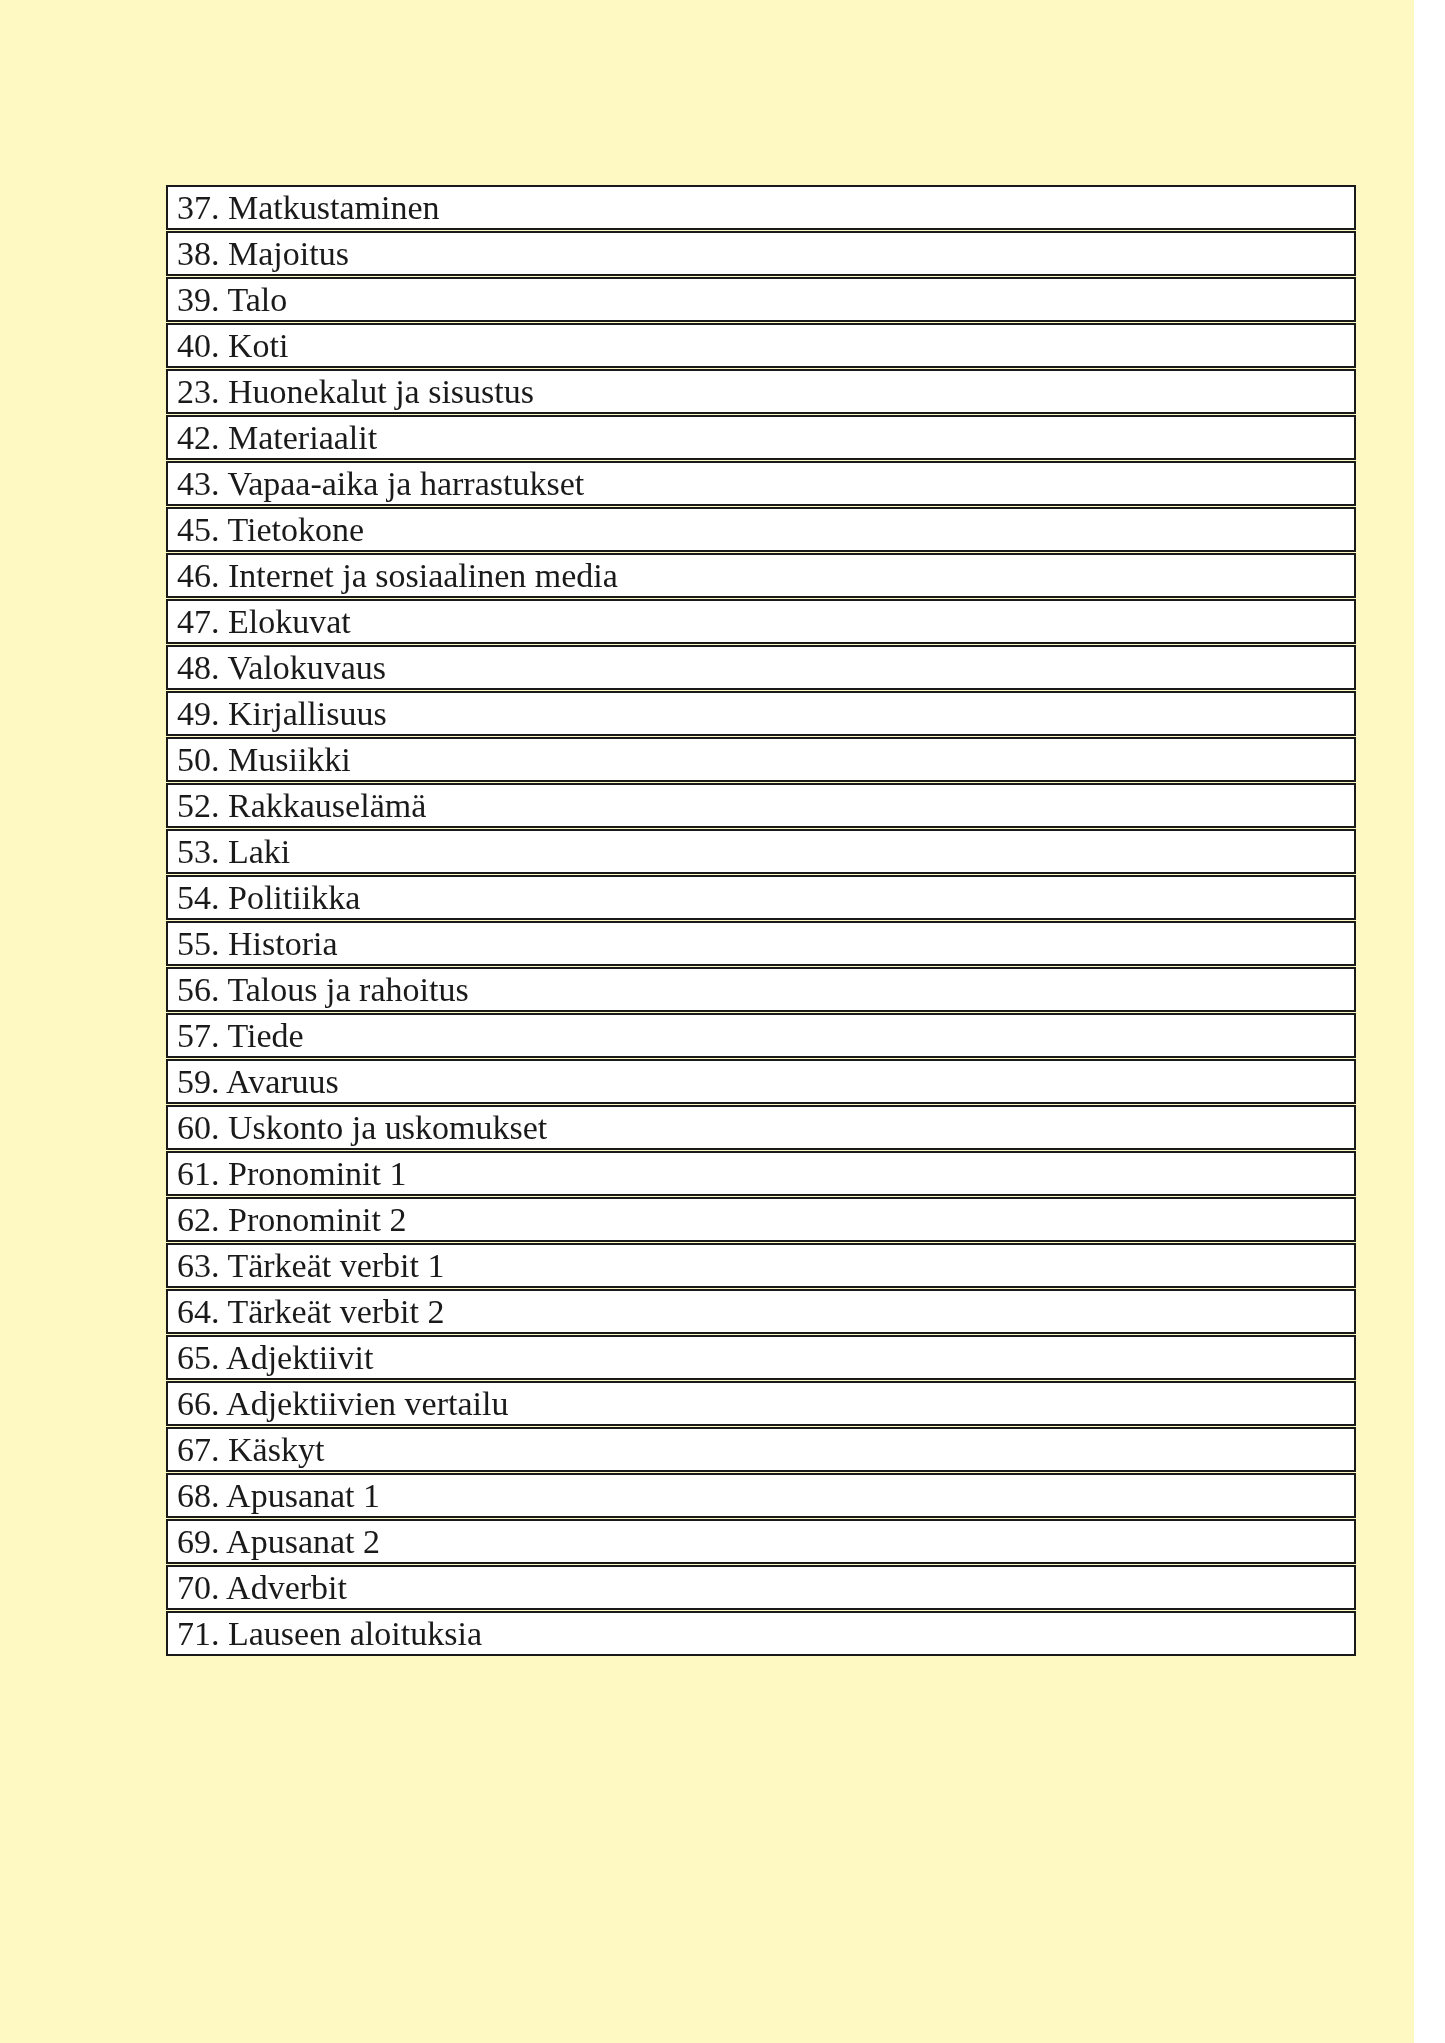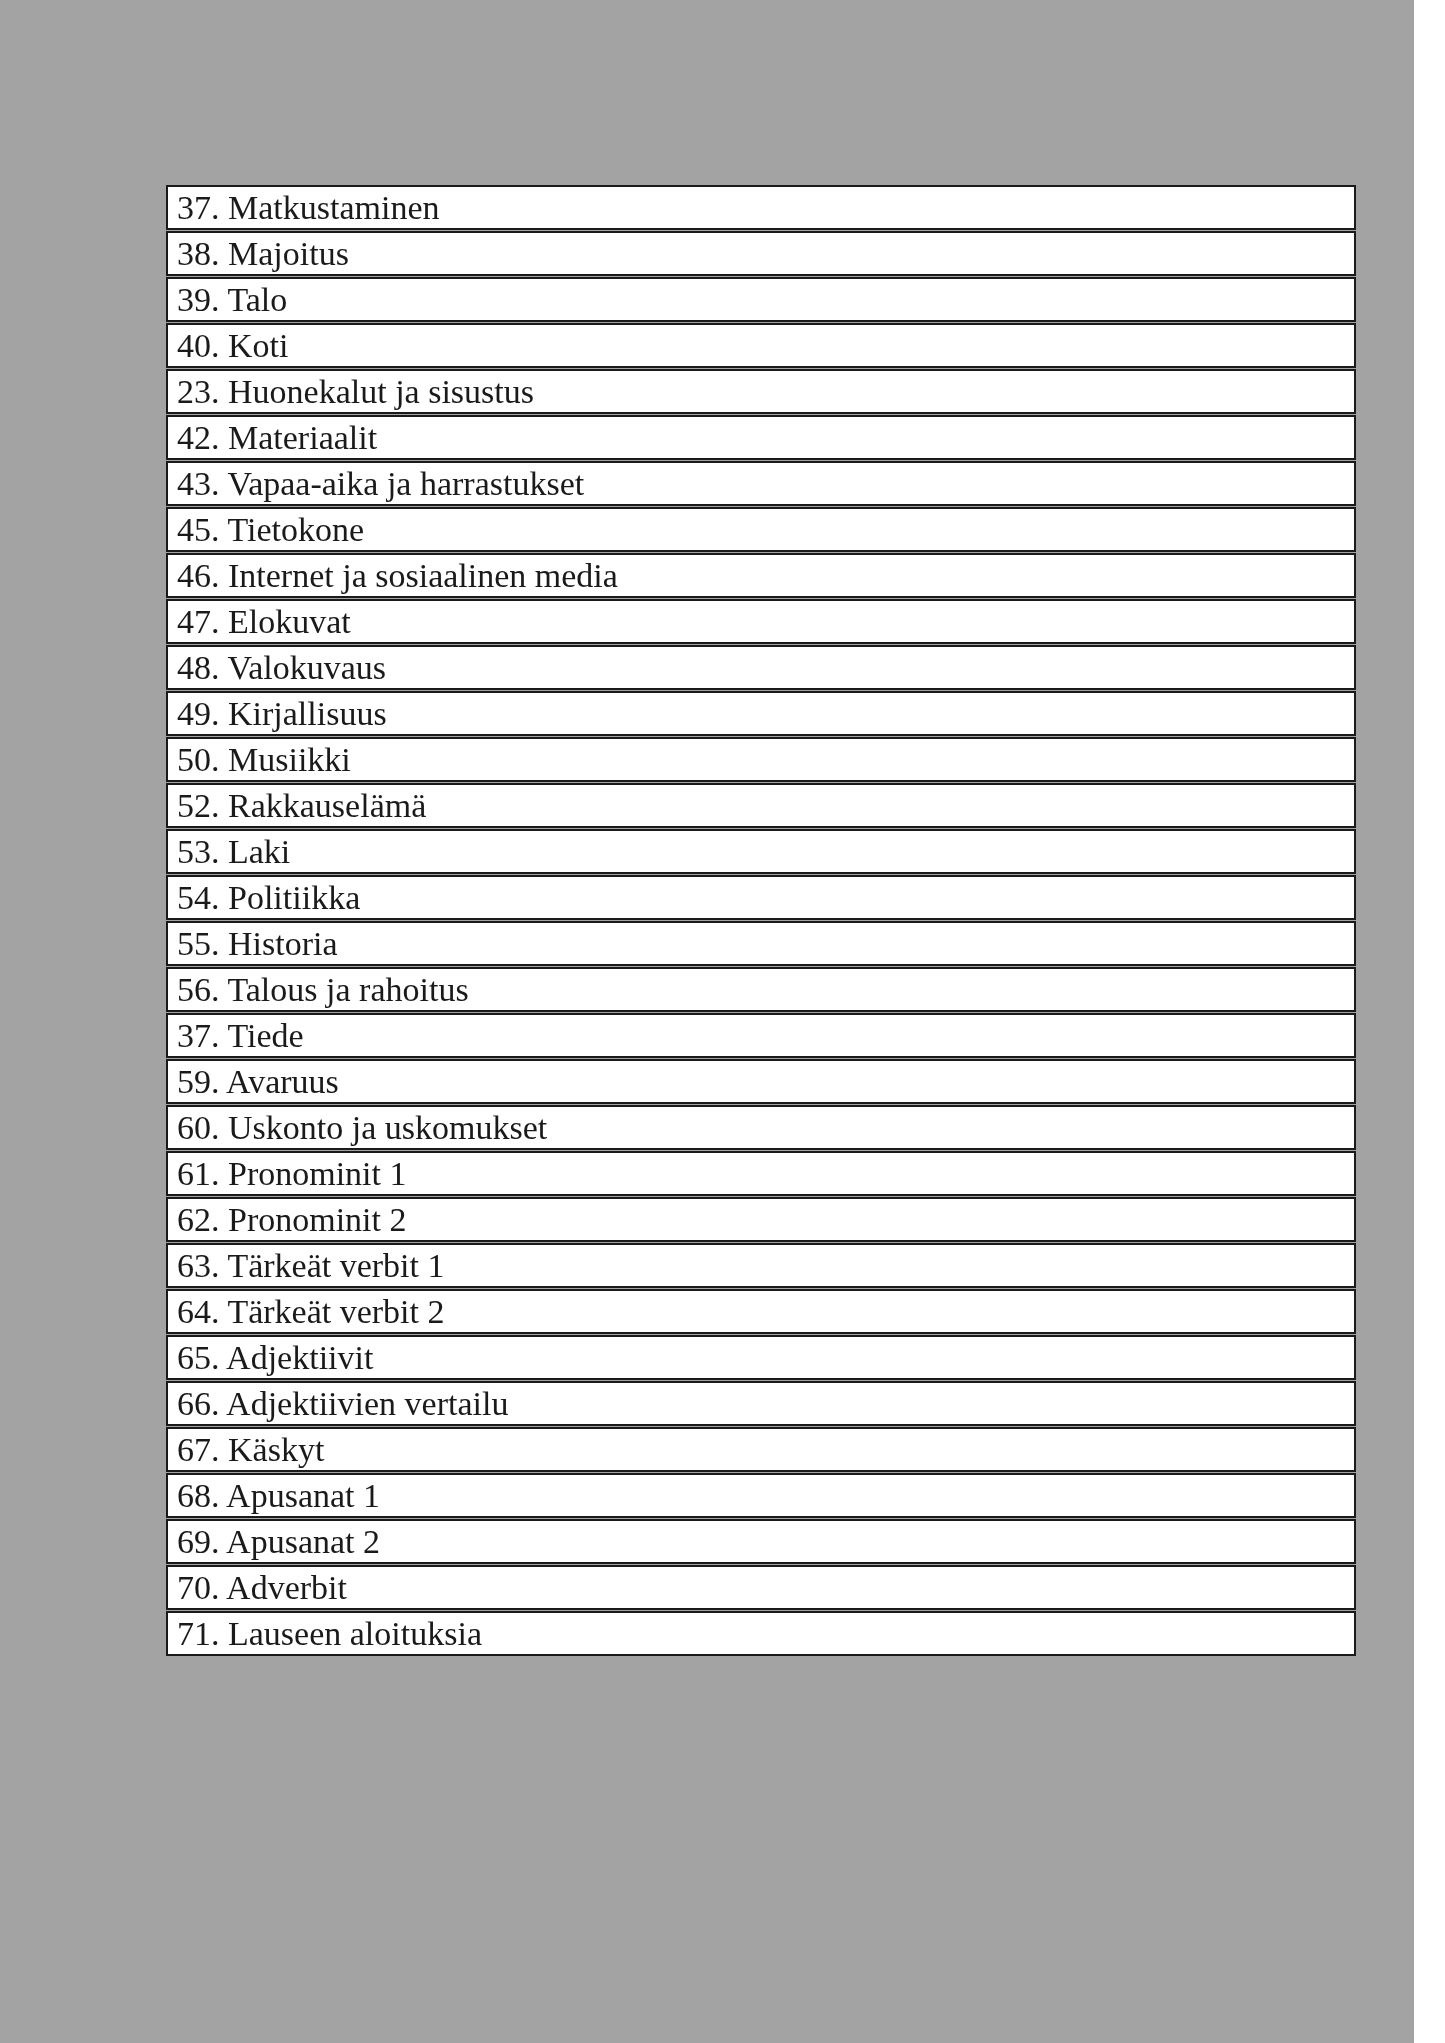--- a/index.html
+++ b/index.html
@@ -4,21 +4,21 @@
 <style>
   html, body {
     margin: 0;
     padding: 0;
     background: #ffffff;
   }
   .page {
     position: relative;
     width: 1414px;
     height: 2043px;
-    background: #a3a3a3;
+    background: #fef9c3;
     overflow: hidden;
     font-family: "Liberation Serif", "DejaVu Serif", serif;
   }
   .toc-table {
     position: absolute;
     left: 166px;
     top: 185px;
     width: 1190px;
   }
   .toc-row {
@@ -52,21 +52,21 @@
     <div class="toc-row">46. Internet ja sosiaalinen media</div>
     <div class="toc-row">47. Elokuvat</div>
     <div class="toc-row">48. Valokuvaus</div>
     <div class="toc-row">49. Kirjallisuus</div>
     <div class="toc-row">50. Musiikki</div>
     <div class="toc-row">52. Rakkauselämä</div>
     <div class="toc-row">53. Laki</div>
     <div class="toc-row">54. Politiikka</div>
     <div class="toc-row">55. Historia</div>
     <div class="toc-row">56. Talous ja rahoitus</div>
-    <div class="toc-row">37. Tiede</div>
+    <div class="toc-row">57. Tiede</div>
     <div class="toc-row">59. Avaruus</div>
     <div class="toc-row">60. Uskonto ja uskomukset</div>
     <div class="toc-row">61. Pronominit 1</div>
     <div class="toc-row">62. Pronominit 2</div>
     <div class="toc-row">63. Tärkeät verbit 1</div>
     <div class="toc-row">64. Tärkeät verbit 2</div>
     <div class="toc-row">65. Adjektiivit</div>
     <div class="toc-row">66. Adjektiivien vertailu</div>
     <div class="toc-row">67. Käskyt</div>
     <div class="toc-row">68. Apusanat 1</div>

